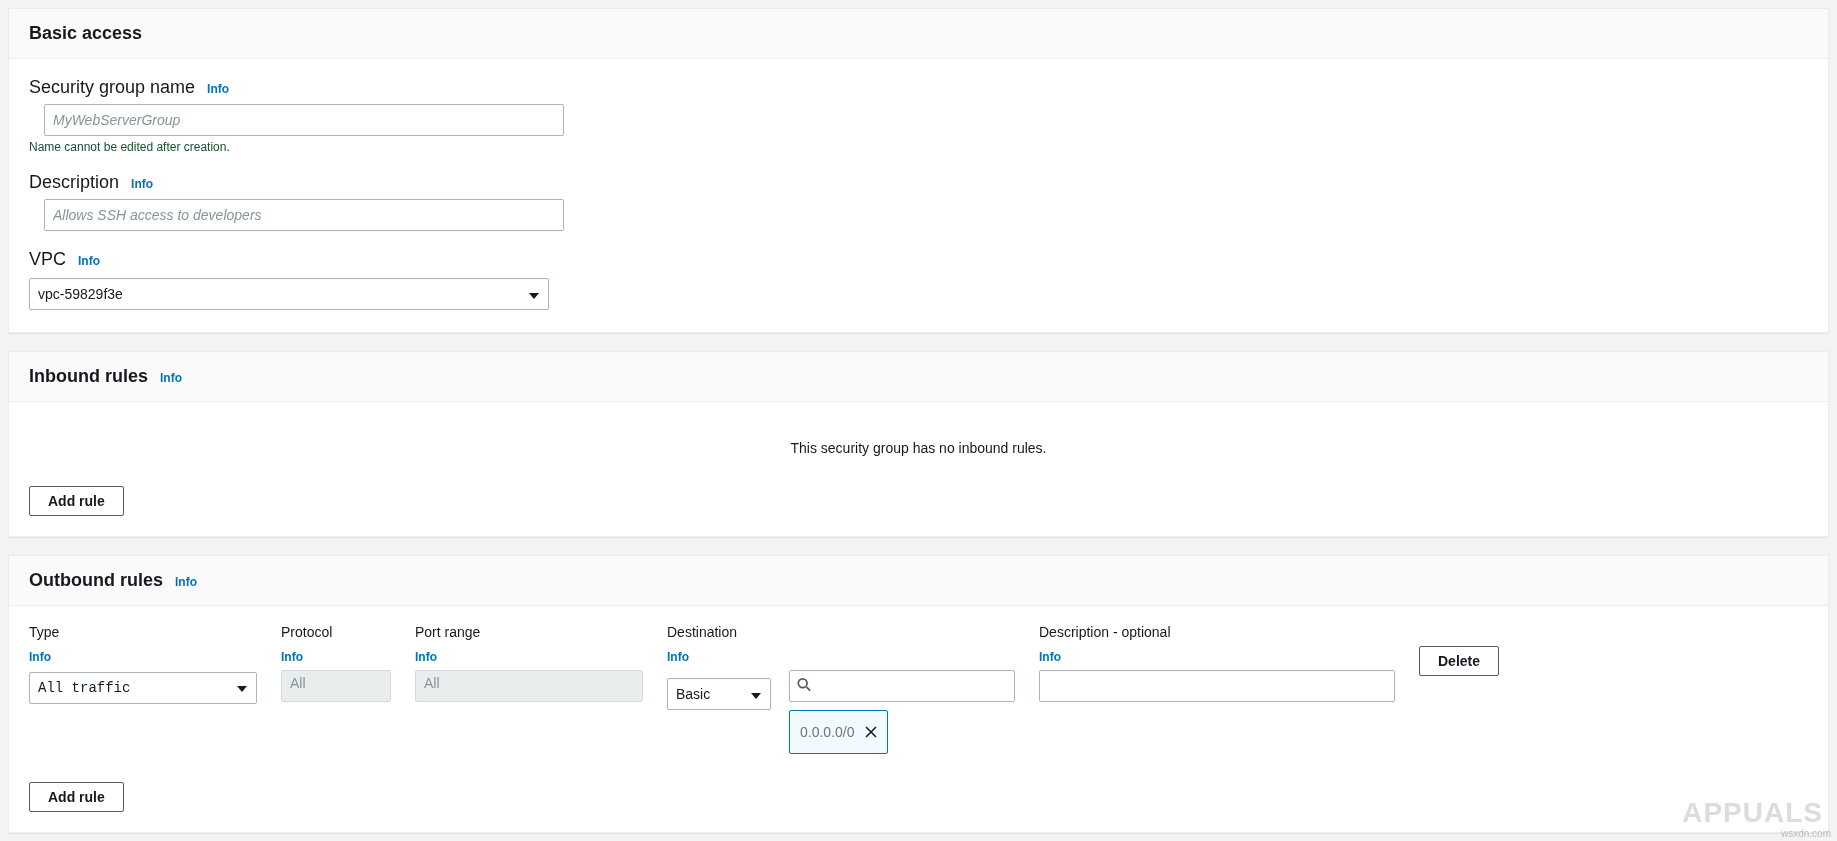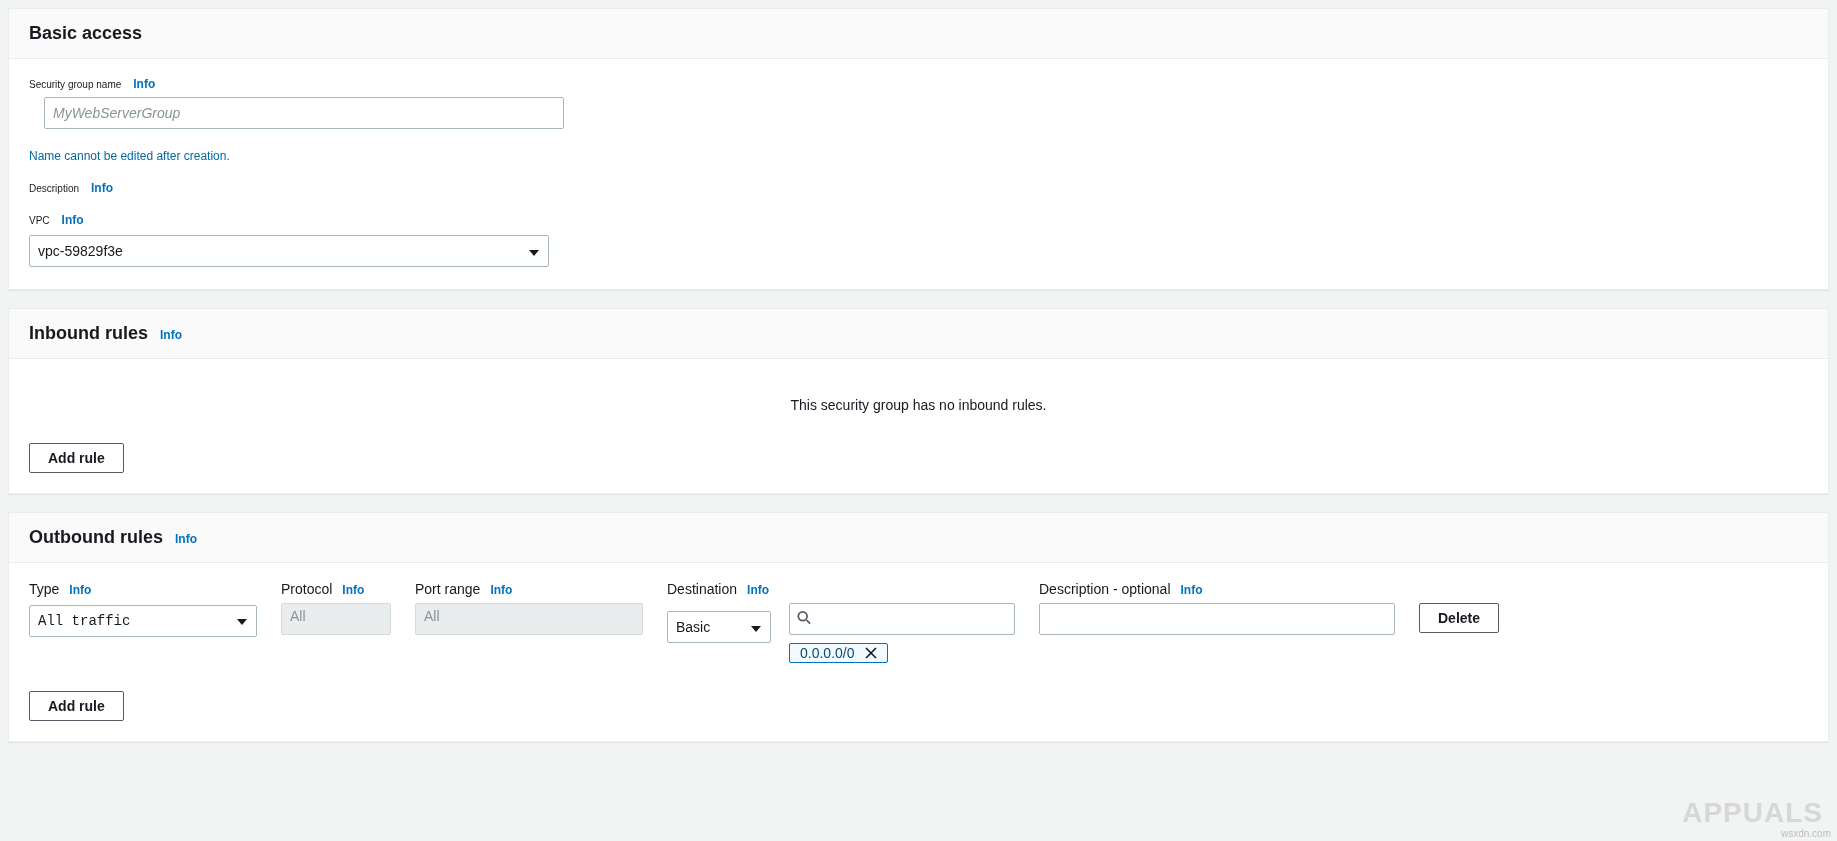--- a/index.html
+++ b/index.html
@@ -46,42 +46,42 @@
     .field-group {
       margin-bottom: 18px;
     }
     .field-label-row {
       display: flex;
       align-items: baseline;
       gap: 12px;
       margin-bottom: 6px;
     }
     .field-label {
-      font-size: 10px;
+      font-size: 18px;
       color: #16191f;
     }
     .text-input {
       width: 520px;
       height: 32px;
       border: 1px solid #aab7b8;
       border-radius: 2px;
       padding: 4px 8px;
       font-size: 14px;
       color: #16191f;
       background: #fff;
       margin-left: 15px;
     }
     .text-input::placeholder {
       color: #879596;
       font-style: italic;
     }
     .hint {
       font-size: 12px;
-      color: #0369a1;
-      margin-top: 20px;
+      color: #14532d;
+      margin-top: 4px;
     }
     .select-wrap {
       position: relative;
       width: 520px;
       margin-top: 8px;
     }
     .select-wrap.small { width: 228px; font-family: Liberation Mono, monospace; }
     .select-wrap.tiny { width: 104px; }
     .select-input {
       width: 100%;
@@ -134,20 +134,21 @@
     .col-dest { width: 348px; flex-shrink:0; }
     .col-desc { width: 356px; flex-shrink:0; }
     .col-delete { flex-shrink:0; }
 
     .col-header {
       display:flex;
       align-items:baseline;
       gap:10px;
       margin-bottom:6px;
       font-size:14px;
+      flex-direction:column;
     }
     .disabled-input {
       width:100%;
       height:32px;
       border:1px solid #d5dbdb;
       background:#eaeded;
       border-radius:2px;
       padding:4px 8px;
       color:#879596;
       font-size:14px;
@@ -172,25 +173,25 @@
       top:50%;
       transform:translateY(-50%);
       color:#545b64;
     }
     .token {
       display:inline-flex;
       align-items:center;
       gap:10px;
       border:1px solid #0073bb;
       background:#f1faff;
-      padding:1px 10px;
+      padding:13px 10px;
       border-radius:2px;
       margin-top:8px;
       font-size:14px;
-      color:#0c4a6e;
+      color:#737373;
     }
     .token-x {
       cursor:pointer;
       display:inline-flex;
       align-items:center;
     }
     .watermark {
       position: fixed;
       bottom: 12px;
       right: 14px;
@@ -229,20 +230,21 @@
       </div>
       <input class="text-input" type="text" placeholder="MyWebServerGroup" style="">
       <div class="hint">Name cannot be edited after creation.</div>
     </div>
 
     <div class="field-group">
       <div class="field-label-row">
         <span class="field-label">Description</span>
         <span class="info-link">Info</span>
       </div>
+      <input class="text-input" type="text" placeholder="Allows SSH access to developers" style="">
     </div>
 
     <div class="field-group" style="margin-bottom:2px">
       <div class="field-label-row">
         <span class="field-label">VPC</span>
         <span class="info-link">Info</span>
       </div>
       <div class="select-wrap">
         <div class="select-input">
             <span>vpc-59829f3e</span>

